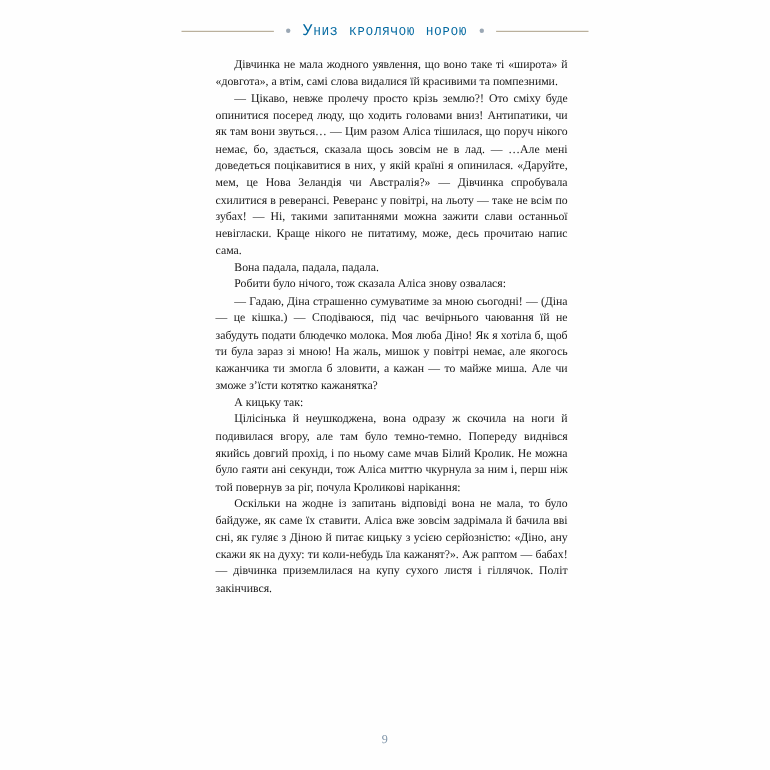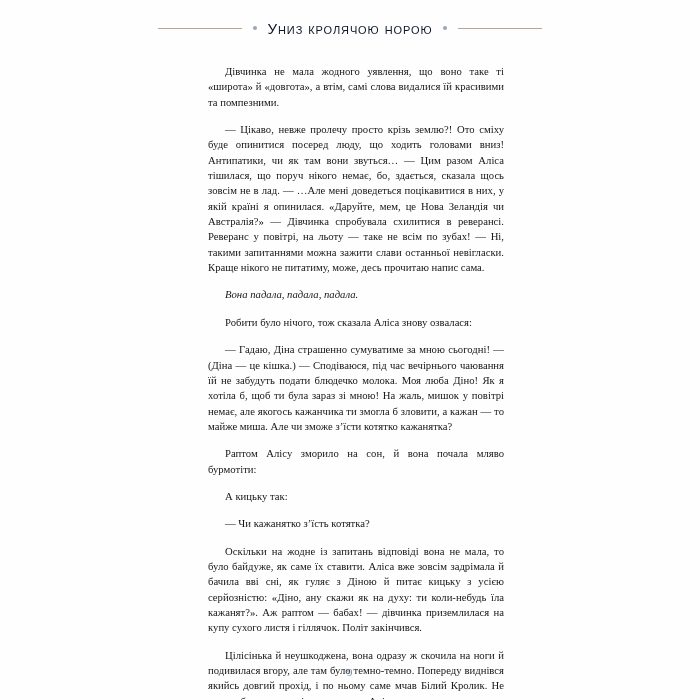--- a/index.html
+++ b/index.html
@@ -43,51 +43,50 @@
     background: #b3a892;
   }
   .rh-dot {
     display: block;
     width: 4px;
     height: 4px;
     border-radius: 50%;
     background: #9aa7b4;
   }
   .rh-title {
-    font-family: Liberation Sans, sans-serif;
+    font-family: Liberation Mono, monospace;
     font-variant: small-caps;
     text-transform: lowercase;
     font-size: 15px;
     letter-spacing: 0.9px;
-    color: #0f172a;
+    color: #0369a1;
     white-space: nowrap;
   }
   .rh-title::first-letter {
     text-transform: uppercase;
   }
 
   
   .textblock {
     position: absolute;
     top: 52px;
     left: 196px;
     width: 320px;
     font-size: 10.7px;
     line-height: 15.35px;
     text-align: justify;
     text-justify: inter-word;
     hyphens: manual;
     color: #161616;
   }
   .textblock p {
-    margin: 12px;
+    margin: 0;
     text-indent: 17px;
   }
   .textblock p.italic {
-    font-style: italic;
   }
 
   
   .folio {
     position: absolute;
     bottom: 22px;
     left: 0;
     right: 0;
     text-align: center;
     font-size: 11px;
@@ -107,22 +106,20 @@
     <span class="rh-dot"></span>
     <span class="rh-rule"></span>
   </div>
 
   <div class="textblock">
     <p>Дівчинка не мала жодного уявлення, що воно таке ті «широта» й «довгота», а втім, самі слова видалися їй красивими та помпезними.</p>
     <p>— Цікаво, невже пролечу просто крізь землю?! Ото сміху буде опинитися посеред люду, що ходить головами вниз! Антипатики, чи як там вони звуться… — Цим разом Аліса тішилася, що поруч нікого немає, бо, здається, сказала щось зовсім не в лад. — …Але мені доведеться поцікавитися в них, у якій країні я опинилася. «Даруйте, мем, це Нова Зеландія чи Австралія?» — Дівчинка спробувала схилитися в реверансі. Реверанс у повітрі, на льоту — таке не всім по зубах! — Ні, такими запитаннями можна зажити слави останньої невігласки. Краще нікого не питатиму, може, десь прочитаю напис сама.</p>
     <p class="italic">Вона падала, падала, падала.</p>
     <p>Робити було нічого, тож сказала Аліса знову озвалася:</p>
     <p>— Гадаю, Діна страшенно сумуватиме за мною сьогодні! — (Діна — це кішка.) — Сподіваюся, під час вечірнього чаювання їй не забудуть подати блюдечко молока. Моя люба Діно! Як я хотіла б, щоб ти була зараз зі мною! На жаль, мишок у повітрі немає, але якогось кажанчика ти змогла б зловити, а кажан — то майже миша. Але чи зможе з’їсти котятко кажанятка?</p>
-    <p>Раптом Алісу зморило на сон, й вона почала мляво бурмотіти:</p>
     <p>А кицьку так:</p>
-    <p>— Чи кажанятко з’їсть котятка?</p>
+    <p>Цілісінька й неушкоджена, вона одразу ж скочила на ноги й подивилася вгору, але там було темно-темно. Попереду виднівся якийсь довгий прохід, і по ньому саме мчав Білий Кролик. Не можна було гаяти ані секунди, тож Аліса миттю чкурнула за ним і, перш ніж той повернув за ріг, почула Кроликові нарікання:</p>
     <p>Оскільки на жодне із запитань відповіді вона не мала, то було байдуже, як саме їх ставити. Аліса вже зовсім задрімала й бачила вві сні, як гуляє з Діною й питає кицьку з усією серйозністю: «Діно, ану скажи як на духу: ти коли-небудь їла кажанят?». Аж раптом — бабах! — дівчинка приземлилася на купу сухого листя і гіллячок. Політ закінчився.</p>
-    <p>Цілісінька й неушкоджена, вона одразу ж скочила на ноги й подивилася вгору, але там було темно-темно. Попереду виднівся якийсь довгий прохід, і по ньому саме мчав Білий Кролик. Не можна було гаяти ані секунди, тож Аліса миттю чкурнула за ним і, перш ніж той повернув за ріг, почула Кроликові нарікання:</p>
   </div>
 
   <div class="folio">9</div>
 
 </div>
 
 </body></html>

